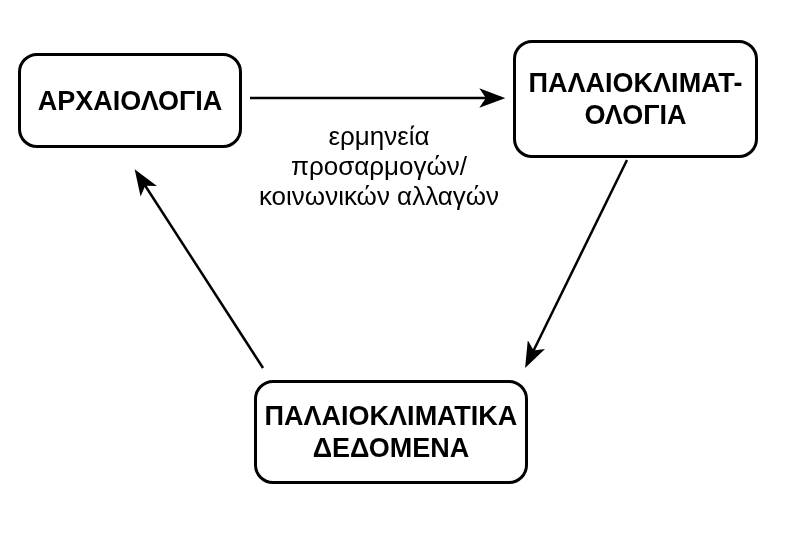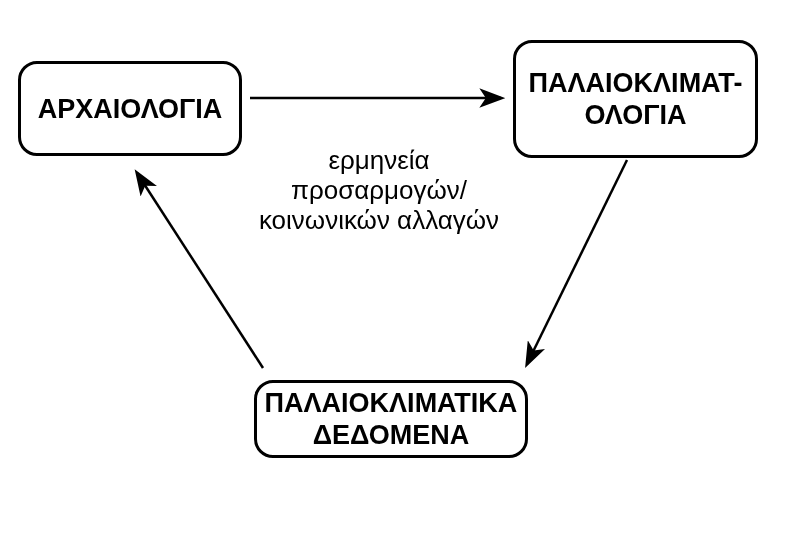--- a/index.html
+++ b/index.html
@@ -33,30 +33,29 @@
     display: flex;
     align-items: center;
     justify-content: center;
     text-align: center;
     font-weight: bold;
     font-size: 27px;
     line-height: 32px;
     letter-spacing: 0px;
     white-space: pre-line;
   }
-  .node-archaeology       { left: 18px;  top: 53px;  width: 224px; height: 95px; margin-top: 8px; }
+  .node-archaeology       { left: 18px;  top: 53px;  width: 224px; height: 95px; }
   .node-paleoclimatology  { left: 513px; top: 40px;  width: 245px; height: 118px; }
-  .node-paleoclimatic-data{ left: 254px; top: 380px; width: 274px; height: 78px; }
+  .node-paleoclimatic-data{ left: 254px; top: 380px; width: 274px; height: 104px; }
   .edge-label {
     position: absolute;
     text-align: center;
     font-size: 26px;
     line-height: 30px;
     white-space: pre-line;
-    margin-top: 24px;
   }
   .edge-label-interpretation { left: 252px; top: 121px; width: 254px; }
   .edge-label-retrieval      { left: 26px;  top: 387px; width: 218px; }
 </style>
 </head>
 <body>
 
 <div class="canvas">
 
   <svg class="arrows-layer" viewBox="0 0 800 533" xmlns="http://www.w3.org/2000/svg" aria-hidden="true">

